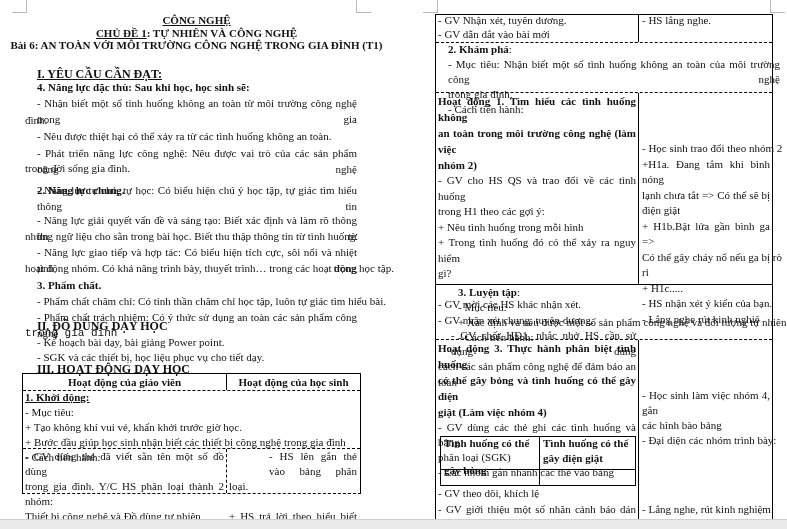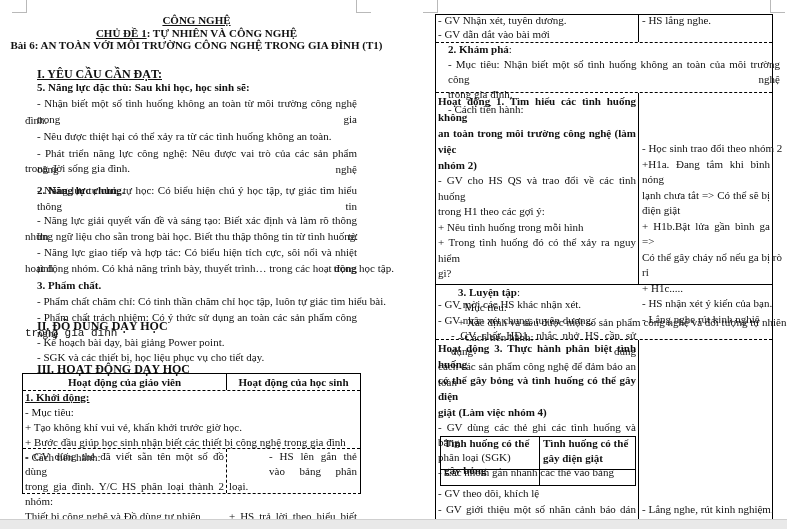--- a/index.html
+++ b/index.html
@@ -40,21 +40,21 @@
 
 <div class="page" id="page-left">
   <div class="crop tl" style="left:12px;top:0;"></div>
   <div class="crop tr" style="left:356px;top:0;"></div>
 
   <div class="line c b u" style="left:0;width:393px;top:12px;">CÔNG NGHỆ</div>
   <div class="line c b" style="left:0;width:393px;top:25px;"><span class="u">CHỦ ĐỀ 1</span><span>: TỰ NHIÊN VÀ CÔNG NGHỆ</span></div>
   <div class="line c b" style="left:0;width:393px;top:37px;">Bài 6: AN TOÀN VỚI MÔI TRƯỜNG CÔNG NGHỆ TRONG GIA ĐÌNH (T1)</div>
 
   <div class="line b u" style="left:37px;top:66px;font-size:12px;">I. YÊU CẦU CẦN ĐẠT:</div>
-  <div class="line b" style="left:37px;top:79px;">5. Năng lực đặc thù: Sau khi học, học sinh sẽ:</div>
+  <div class="line b" style="left:37px;top:79px;">4. Năng lực đặc thù: Sau khi học, học sinh sẽ:</div>
 
   <div class="line j" style="left:37px;width:320px;top:95px;">- Nhận biết một số tình huống không an toàn từ môi trường công nghệ trong gia</div>
   <div class="line" style="left:25px;top:112px;">đình.</div>
   <div class="line j" style="left:37px;width:320px;top:145px;">- Phát triển năng lực công nghệ: Nêu được vai trò của các sản phẩm công nghệ</div>
   <div class="line" style="left:37px;top:128px;">- Nêu được thiệt hại có thể xảy ra từ các tình huống không an toàn.</div>
   <div class="line" style="left:25px;top:160px;">trong đời sống gia đình.</div>
 
   <div class="line b" style="left:37px;top:164px;margin-top:18px;">2. Năng lực chung.</div>
   <div class="line j" style="left:37px;width:320px;top:198px;margin-top:-16px;">- Năng lực tự chủ, tự học: Có biểu hiện chú ý học tập, tự giác tìm hiểu thông tin</div>
   <div class="line j" style="left:37px;width:320px;top:212px;">- Năng lực giải quyết vấn đề và sáng tạo: Biết xác định và làm rõ thông tin từ</div>
@@ -207,20 +207,25 @@
         <div style="position:absolute;left:1px;top:33px;width:96px;height:15px;"></div>
         <div style="position:absolute;left:100px;top:33px;width:94px;height:15px;"></div>
       </div>
 
       <div class="cell" style="left:2px;top:146px;width:198px;">
         <span class="l" style="line-height:15.5px;">- GV theo dõi, khích lệ</span>
         <span class="l j" style="display:block;white-space:normal;text-align-last:justify;line-height:15.5px;">- GV giới thiệu một số nhãn cảnh báo dán trên các</span>
 
       </div>
 
+      <div class="cell" style="left:206px;top:48px;width:128px;">
+        <span class="l j" style="display:block;white-space:normal;text-align-last:justify;line-height:15px;">- Học sinh làm việc nhóm 4, gắn</span>
+        <span class="l" style="line-height:15px;">các hình bào bảng</span>
+        <span class="l" style="line-height:15px;">- Đại diện các nhóm trình bày:</span>
+      </div>
       <div class="cell" style="left:206px;top:162px;width:128px;">
         <span class="l" style="line-height:15.5px;">- Lắng nghe, rút kinh nghiệm.</span>
         <span class="l" style="line-height:15.5px;">- HS quan sát</span>
       </div>
     </div>
   </div>
 </div>
 
 <div class="bottom-band"></div>
 

